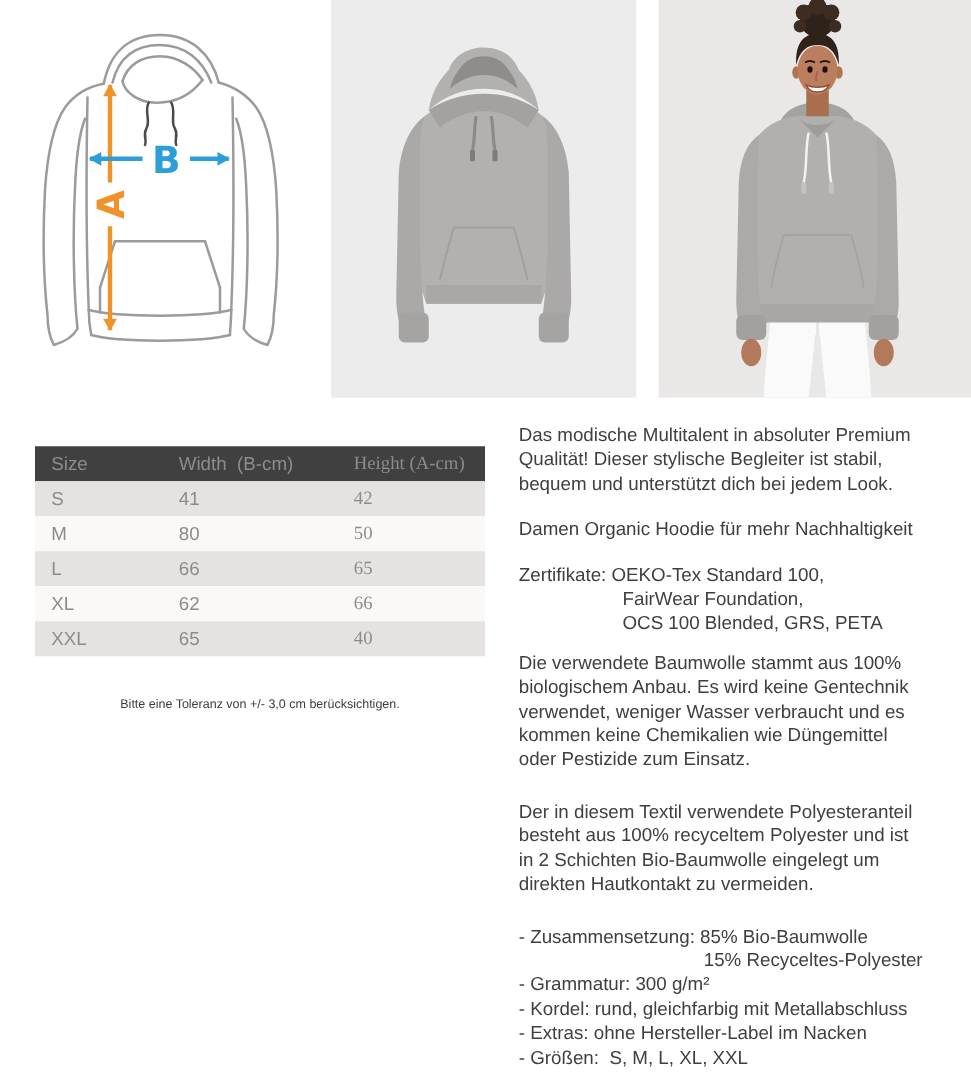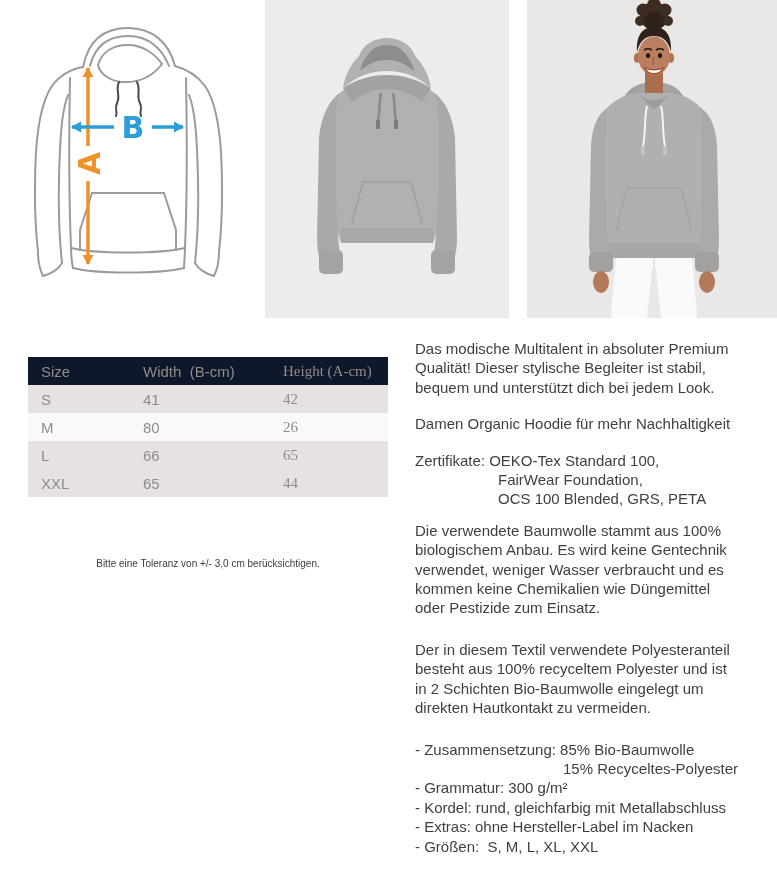--- a/index.html
+++ b/index.html
@@ -11,21 +11,21 @@
 
   
   #diagram-box{left:0;top:0;width:255px;height:318px;background:#fff;}
   #product-box{left:265px;top:0;width:244px;height:318px;background:#ececec;}
   #model-box{left:527px;top:0;width:250px;height:318px;background:#e9e8e7;}
   #diagram-box svg,#product-box svg,#model-box svg{display:block;}
 
   
   #size-chart{left:28px;top:357px;width:360px;font-size:15px;color:#8e8c8b;}
   .chart-row{display:flex;height:28px;align-items:center;}
-  .chart-row.header{background:#0f172a;}
+  .chart-row.header{background:#404040;}
   .chart-row.odd{background:#e5e2e1;}
   .chart-row.even{background:#faf9f8;}
   .cell{white-space:pre;}
   .c1{width:115px;padding-left:13px;box-sizing:border-box;}
   .c2{width:140px;}
   .c3{flex:1;font-family:Liberation Serif, serif;}
 
   #tolerance-note{left:28px;top:558px;width:360px;text-align:center;
     font-size:10px;color:#3c3c3c;}
 
@@ -172,31 +172,36 @@
     <div class="cell c3">Height (A-cm)</div>
   </div>
   <div class="chart-row odd">
     <div class="cell c1">S</div>
     <div class="cell c2">41</div>
     <div class="cell c3">42</div>
   </div>
   <div class="chart-row even">
     <div class="cell c1">M</div>
     <div class="cell c2">80</div>
-    <div class="cell c3">26</div>
+    <div class="cell c3">50</div>
   </div>
   <div class="chart-row odd">
     <div class="cell c1">L</div>
     <div class="cell c2">66</div>
     <div class="cell c3">65</div>
   </div>
+  <div class="chart-row even">
+    <div class="cell c1">XL</div>
+    <div class="cell c2">62</div>
+    <div class="cell c3">66</div>
+  </div>
   <div class="chart-row odd">
     <div class="cell c1">XXL</div>
     <div class="cell c2">65</div>
-    <div class="cell c3">44</div>
+    <div class="cell c3">40</div>
   </div>
 </div>
 
 <div class="abs" id="tolerance-note">Bitte eine Toleranz von +/- 3,0 cm berücksichtigen.</div>
 
 <div class="abs" id="description">
   <div class="para">
     <div class="dline">Das modische Multitalent in absoluter Premium</div>
     <div class="dline">Qualität! Dieser stylische Begleiter ist stabil,</div>
     <div class="dline">bequem und unterstützt dich bei jedem Look.</div>

